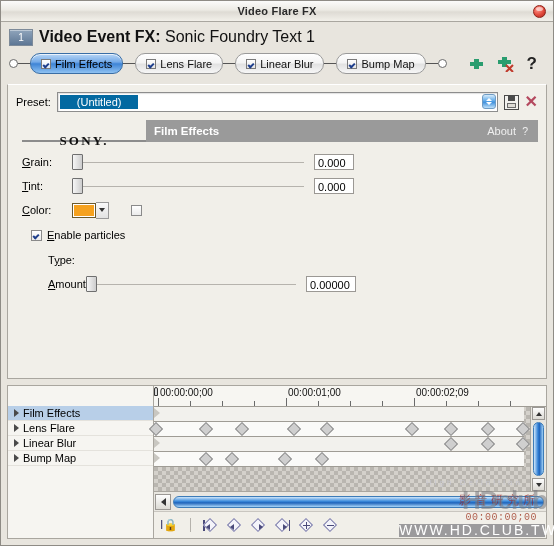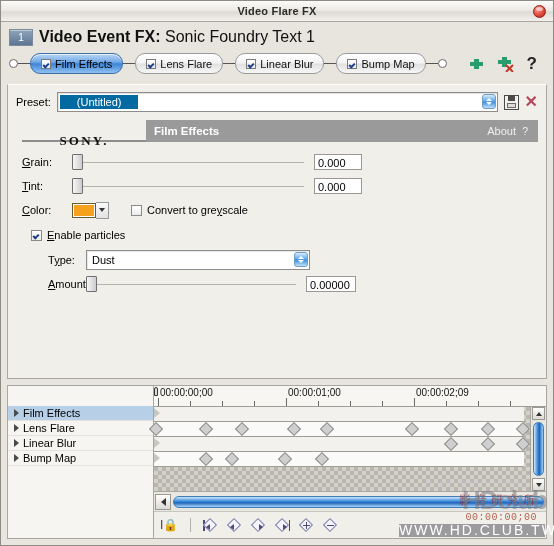--- a/index.html
+++ b/index.html
@@ -150,21 +150,21 @@
   .slider{
     position:relative;flex:0 0 auto;width:232px;height:18px;display:flex;align-items:center;
   }
   .slider .track{position:absolute;left:10px;right:0;height:1px;background:#b6b3ad;top:9px;}
   .slider .thumb{
     position:absolute;left:0;top:1px;width:11px;height:16px;
     background:linear-gradient(to right,#f6f6f6,#cdcdcd);
     border:1px solid #6f6f6f;box-sizing:border-box;border-radius:1px;
   }
   .numfield{
-    width:48px;height:16px;border:1px solid #9b9894;background:#fff;
+    width:40px;height:16px;border:1px solid #9b9894;background:#fff;
     font-size:11px;line-height:16px;padding-left:3px;box-sizing:border-box;
     margin-left:10px;
   }
   .numfield.wide{width:50px;}
   .swatch{
     width:24px;height:15px;background:#f5a11e;border:1px solid #6b5a2d;box-sizing:border-box;
     box-shadow:inset 0 0 0 1px #fff;
   }
   .swwrap{display:flex;align-items:center;}
   .swdrop{
@@ -417,40 +417,32 @@
       <div class="row">
         <span class="rowlabel"><span class="ul">C</span>olor:</span>
         <span class="swwrap">
           <span class="swatch" style="background: rgb(245, 161, 30);"></span>
           <span class="swdrop">
               <i></i>
             </span>
         </span>
         <span class="chkrow" style="margin-left:22px;">
           <span class="chk"></span>
-          <span>Convert to gre<span class="ul">y</span>scale</span>
         </span>
       </div>
 
       <div class="row" style="height:26px;padding-left:23px;">
         <span class="chkrow">
           <span class="chk on"></span>
           <span><span class="ul">E</span>nable particles</span>
         </span>
       </div>
 
       <div class="row">
         <span class="rowlabel ind">T<span class="ul">y</span>pe:</span>
-        <div class="dropdown">
-          <span class="dval">Dust</span>
-          <span class="spin">
-              <i class="up"></i>
-              <i class="dn"></i>
-            </span>
-        </div>
       </div>
 
       <div class="row">
         <span class="rowlabel ind"><span class="ul">A</span>mount:</span>
         <div class="slider" style="width:210px;">
           <div class="track"></div>
           <div class="thumb"></div>
         </div>
         <div class="numfield wide">0.00000</div>
       </div>

